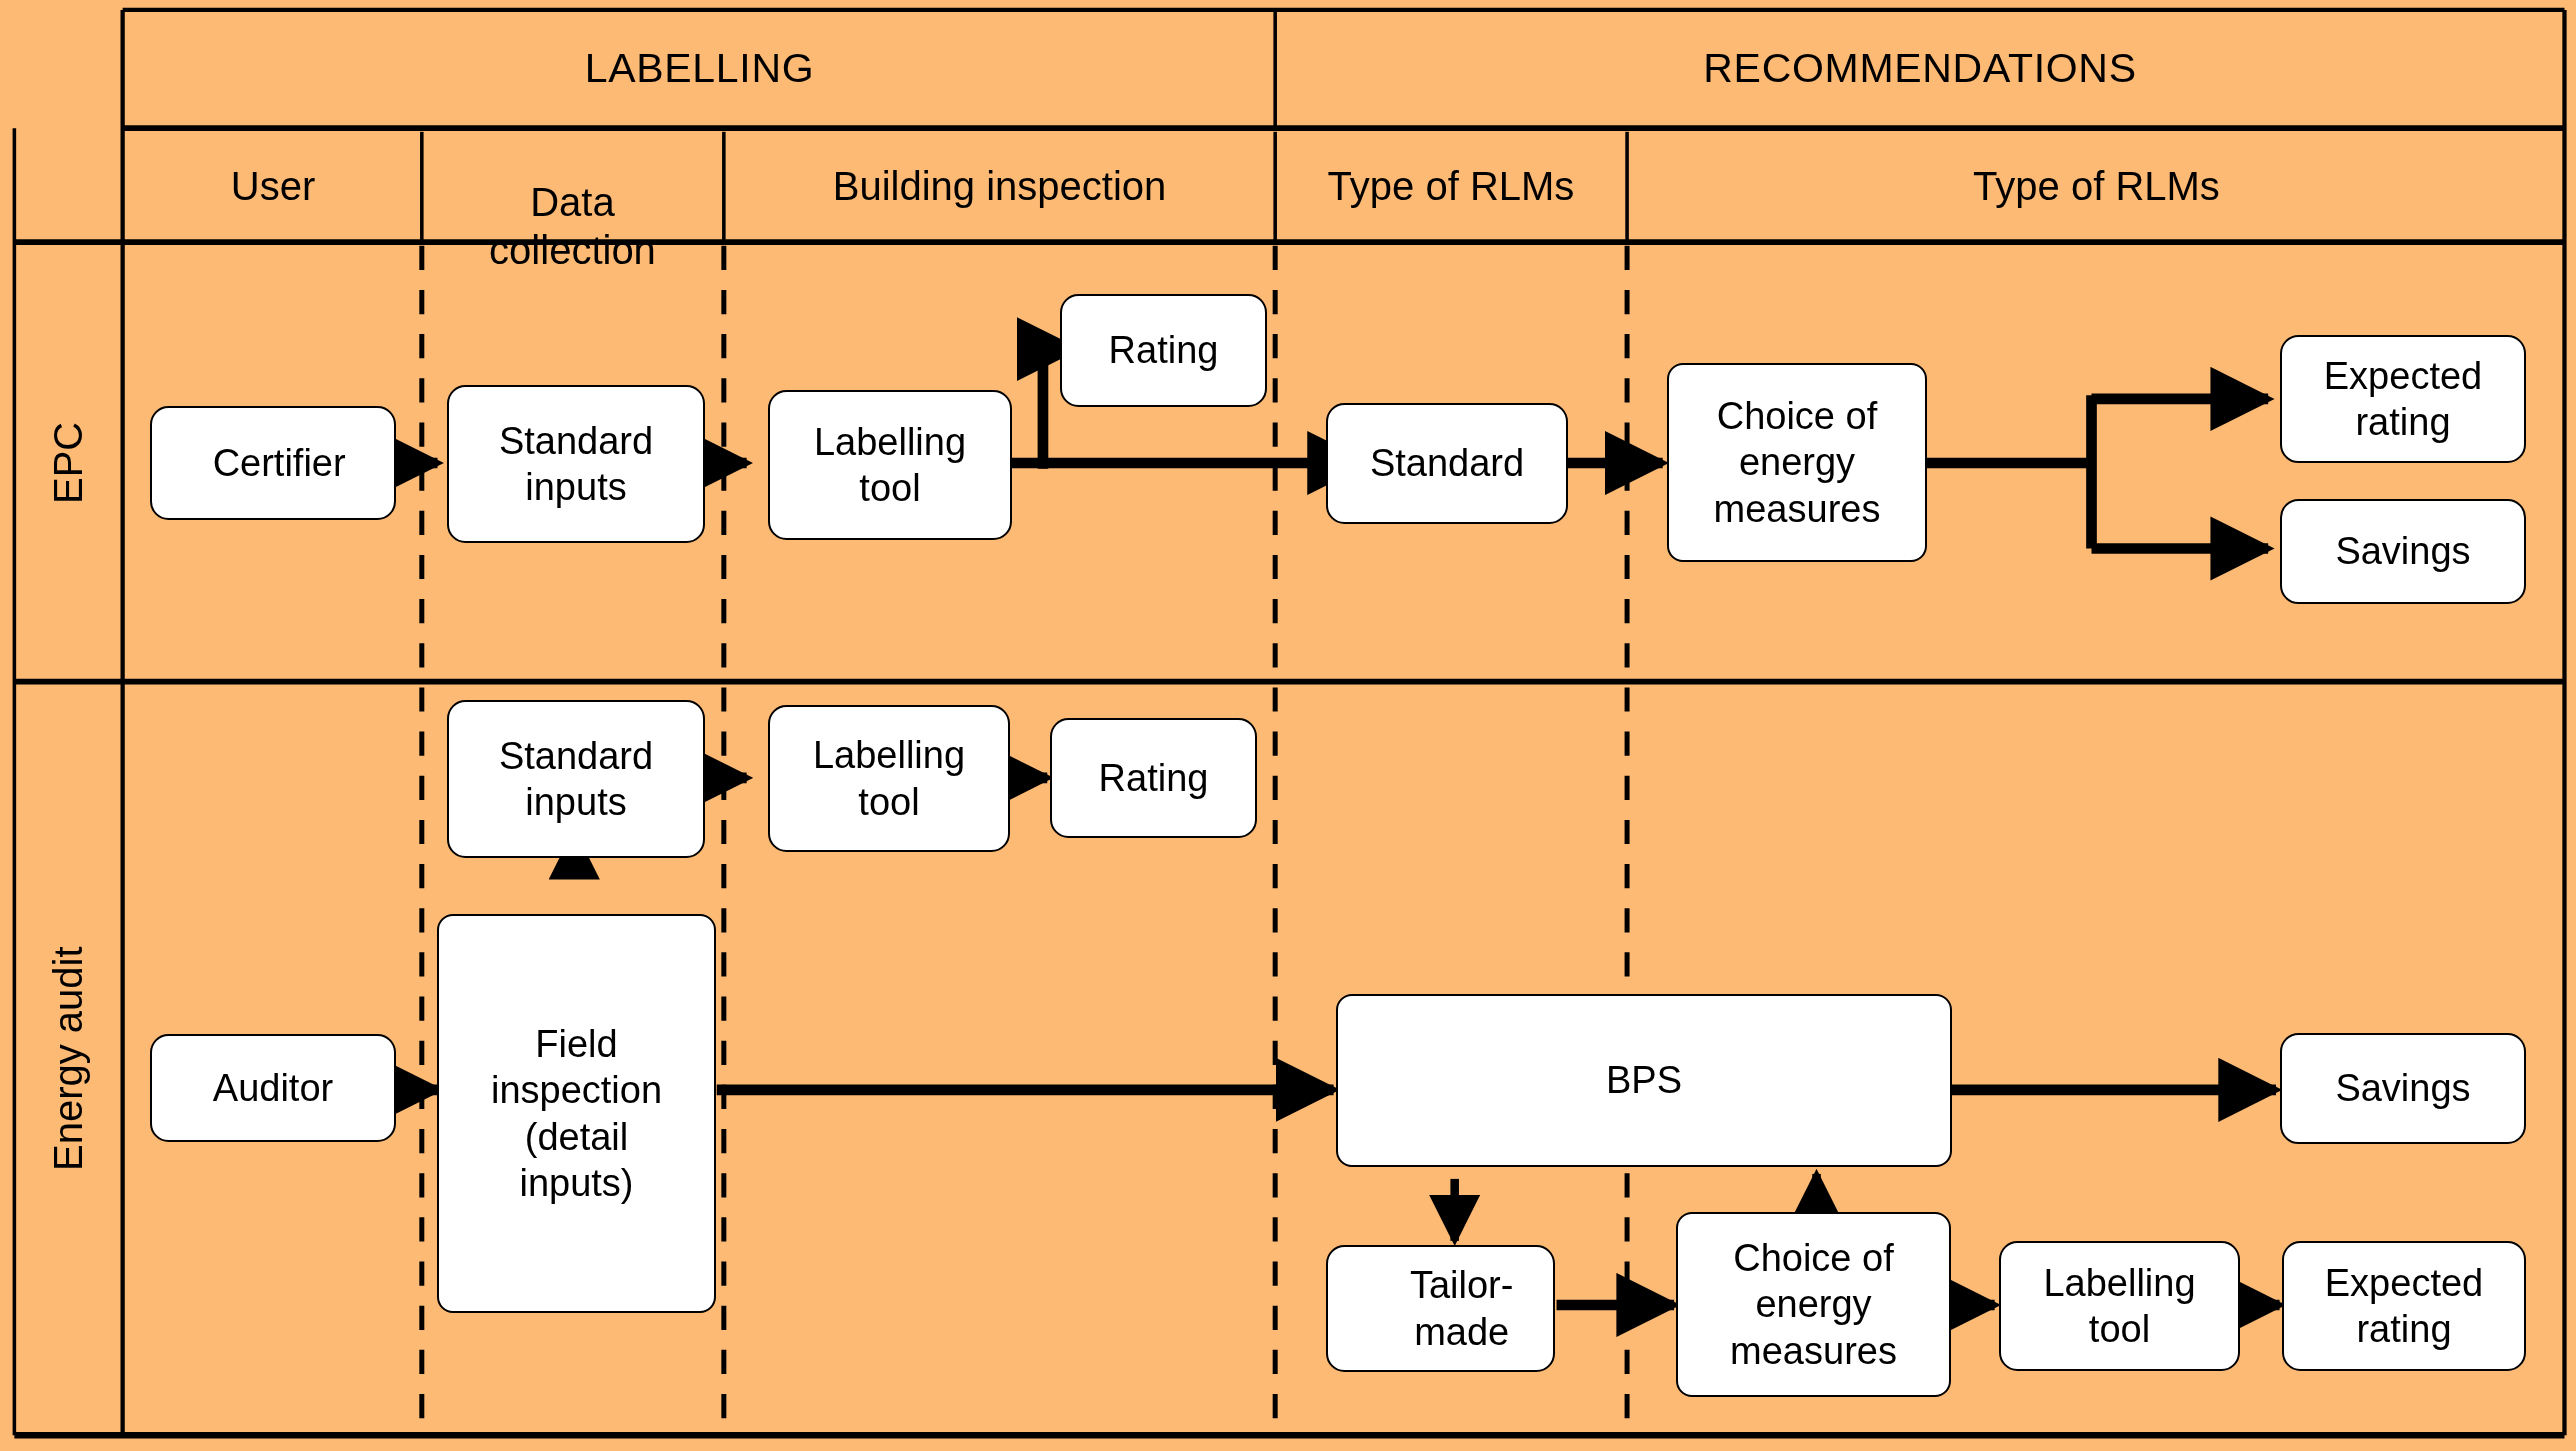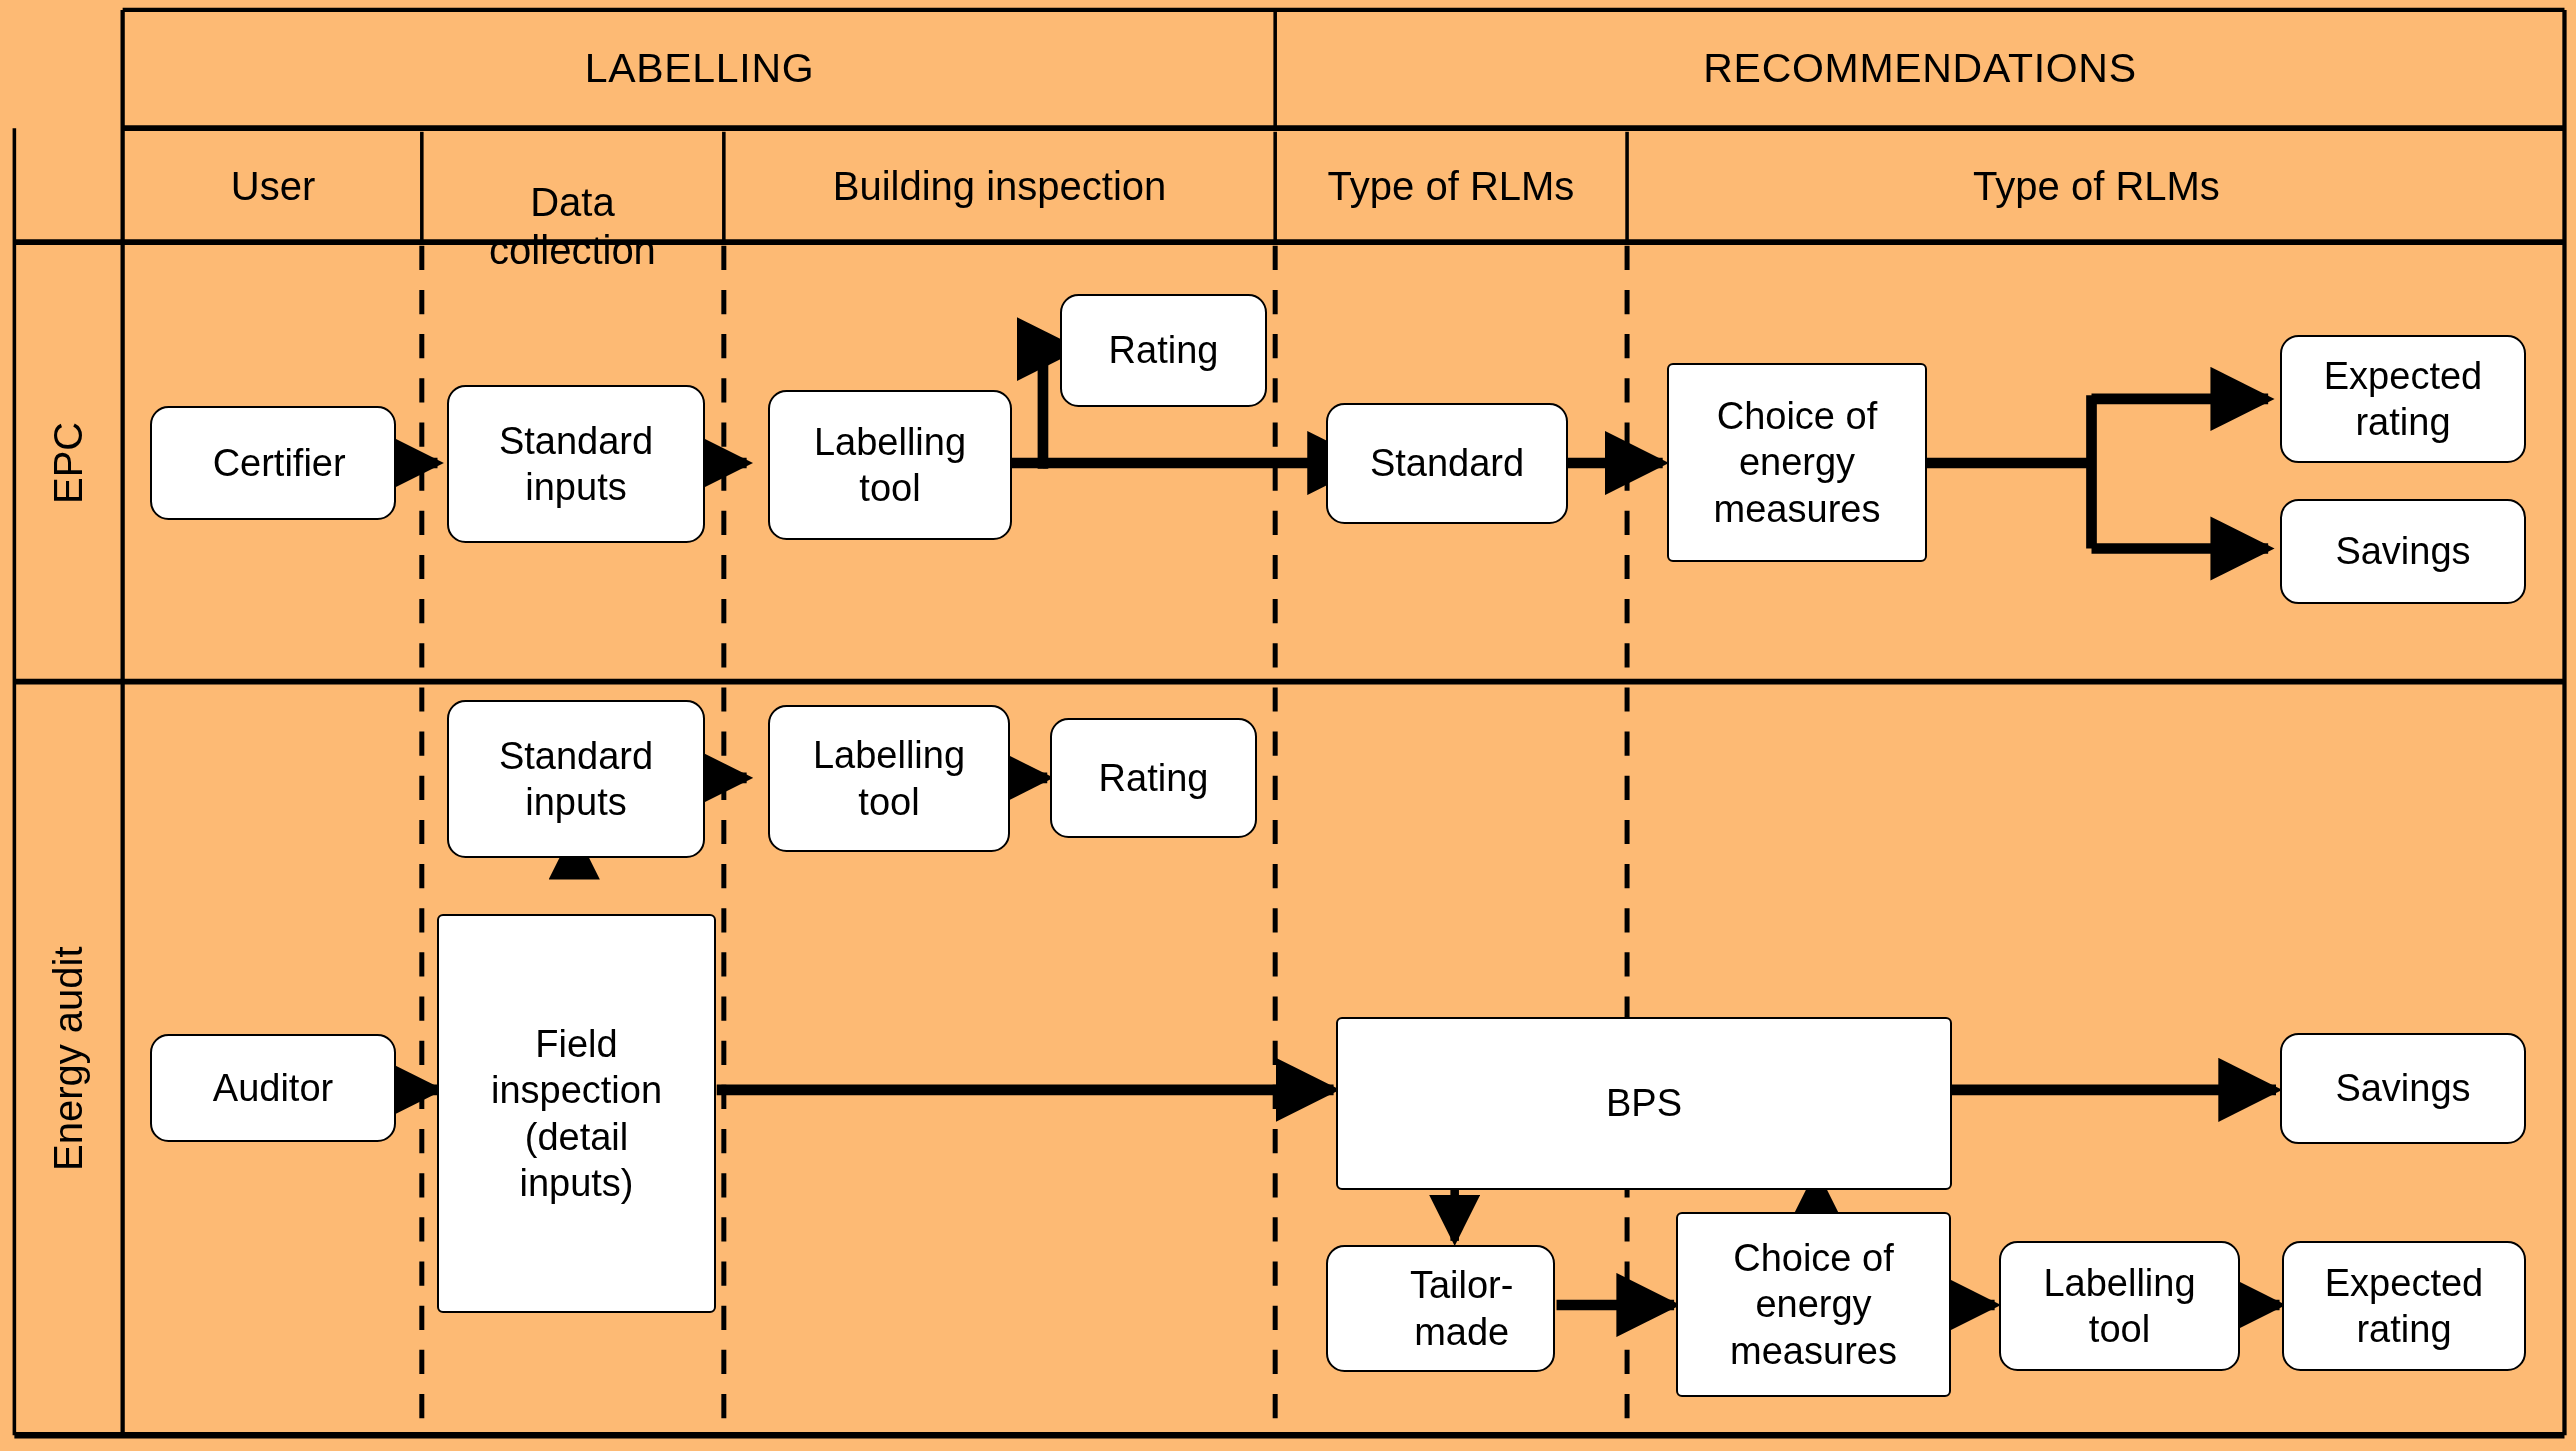--- a/index.html
+++ b/index.html
@@ -30,21 +30,21 @@
     background: #ffffff;
     display: flex;
     align-items: center;
     justify-content: center;
     text-align: center;
     line-height: 1.22;
     font-size: 38px;
     padding: 0 5.7px;
     z-index: 3;
   }
-  .node.wide-radius { border-radius: 6px; }
+  .node.wide-radius { border-radius: 16px; }
   .col-head {
     position: absolute;
     display: flex;
     align-items: center;
     justify-content: center;
     text-align: center;
     font-size: 40px;
     line-height: 1.2;
     z-index: 2;
   }
@@ -246,21 +246,21 @@
 
   <div class="node" style="left:768px; top:705px; width:242px; height:147px; white-space:pre-line;">
     <span>Labelling
 tool</span>
   </div>
 
   <div class="node" style="left:1050px; top:718px; width:207px; height:120px; white-space:pre-line;">
     <span>Rating</span>
   </div>
 
-  <div class="node wide-radius" style="left:1336px; top:994px; width:616px; height:173px; white-space:pre-line;margin-top:23px;">
+  <div class="node wide-radius" style="left:1336px; top:994px; width:616px; height:173px; white-space:pre-line;">
     <span>BPS</span>
   </div>
 
   <div class="node" style="left:2280px; top:1033px; width:246px; height:111px; white-space:pre-line;">
     <span>Savings</span>
   </div>
 
   <div class="node" style="left:1326px; top:1245px; width:229px; height:127px; white-space:pre-line;padding-left:48px;">
     <span>Tailor-
 made</span>

